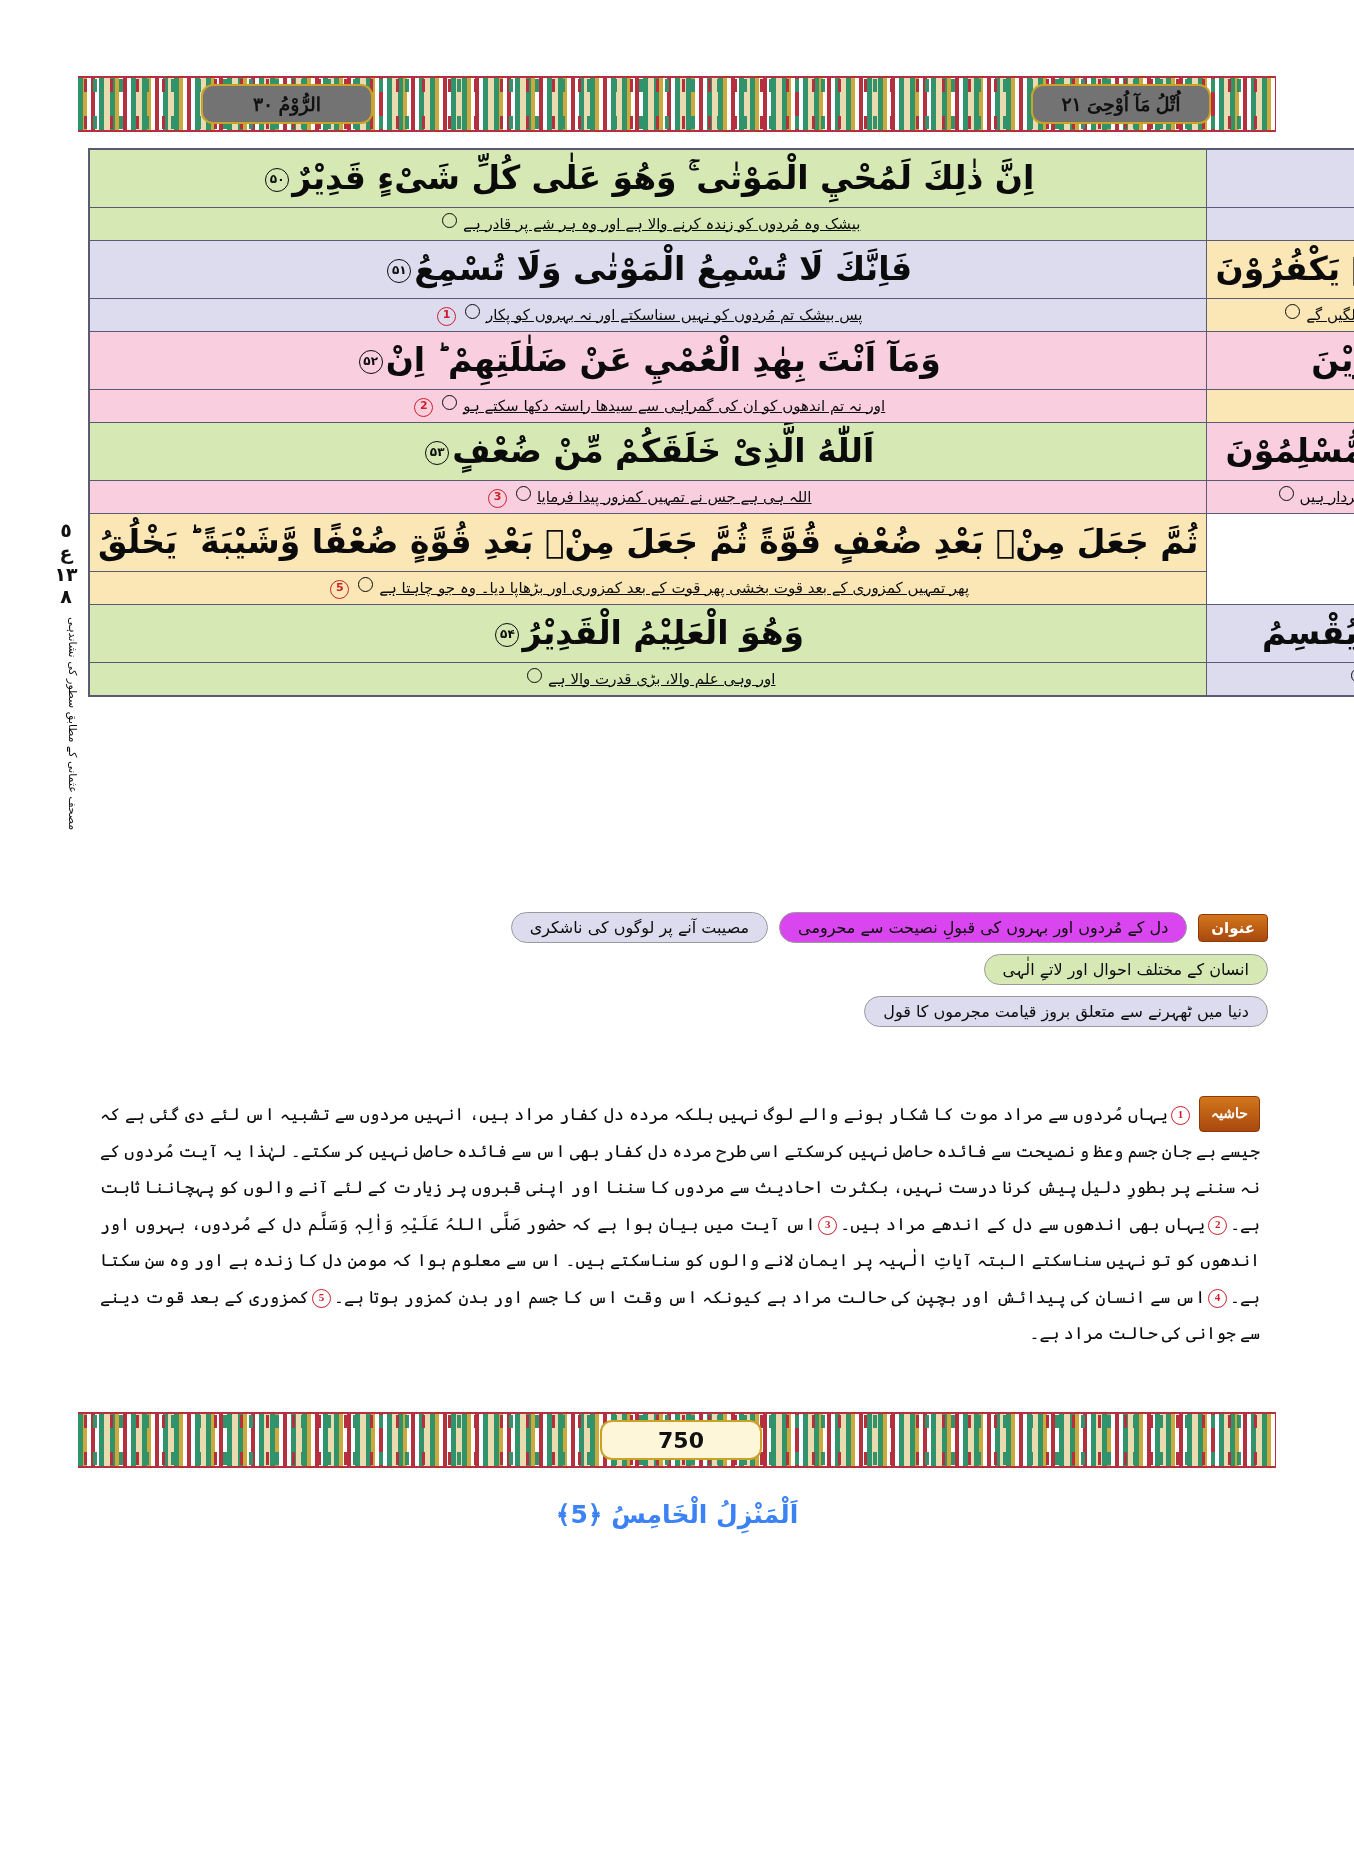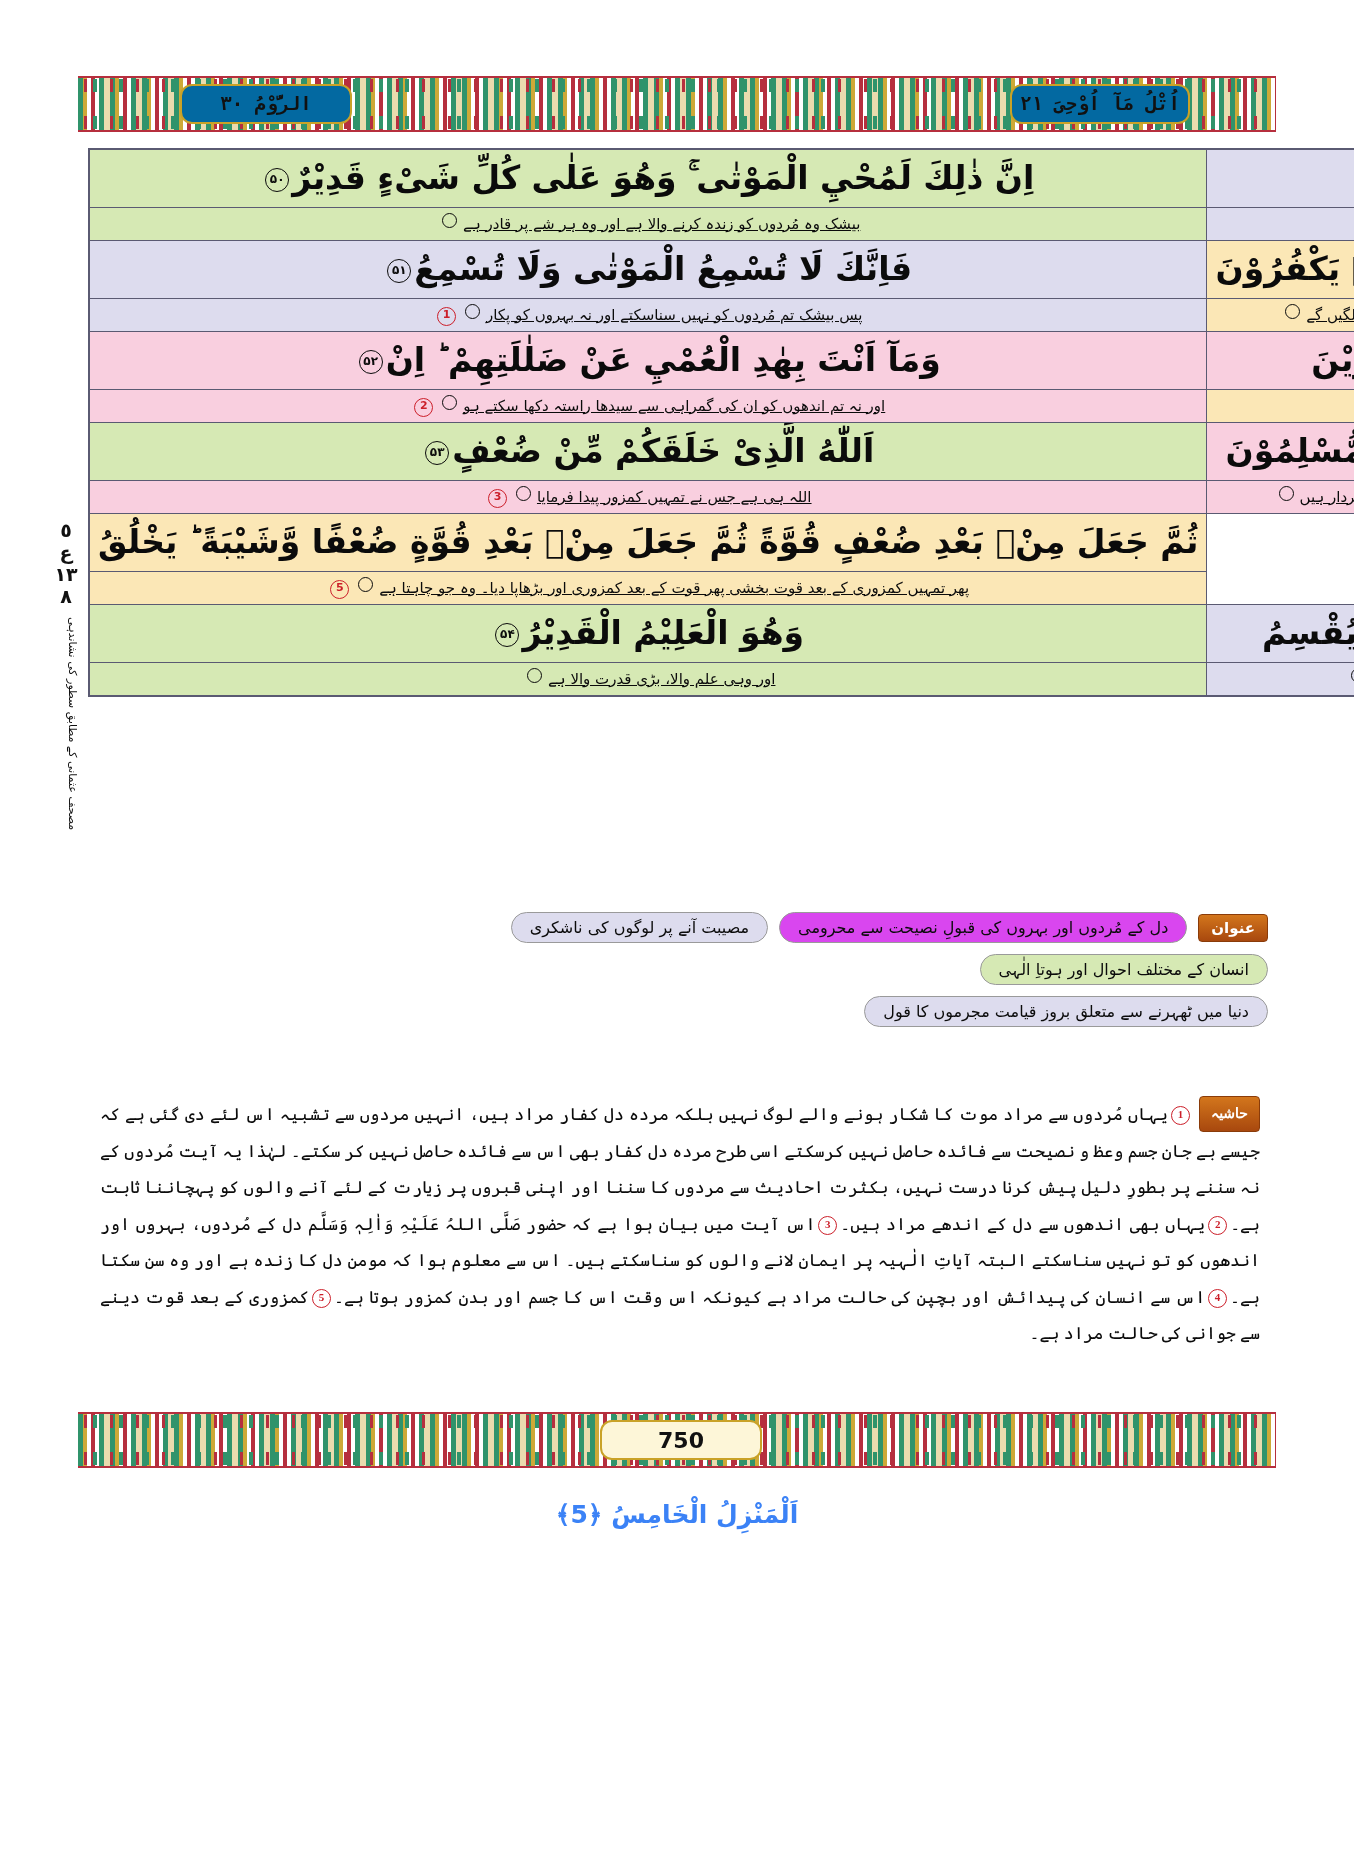--- a/index.html
+++ b/index.html
@@ -35,31 +35,32 @@
     content:"";position:absolute;left:0;right:0;height:13px;
     background:repeating-linear-gradient(90deg,
       transparent 0 6px,#b01e2e 6px 9px,transparent 9px 15px,
       #1f8a5f 15px 19px,transparent 19px 26px);
   }
   .band:before{top:1px;}
   .band:after{bottom:1px;transform:scaleY(-1);}
 
   .cartouche{
     position:absolute;
-    background:#0369a1;
+    background:#737373;
     border:2px solid #c9a227;
     border-radius:12px;
     height:36px;
     display:flex;align-items:center;justify-content:center;
     direction:rtl;
-    font-family:Liberation Mono, monospace;
+    font-family:Liberation Sans, sans-serif;
     font-size:19px;font-weight:bold;color:#111;
     letter-spacing:.5px;
     z-index:4;
     white-space:nowrap;
+    margin-left:21px;
   }
   .cartouche.surah{left:180px;top:84px;width:168px;}
   .cartouche.juz{left:1010px;top:84px;width:176px;}
 
   .footer-cart{
     position:absolute;left:600px;top:1420px;width:158px;height:36px;
     background:#fdf6d8;border:2px solid #c9a227;border-radius:12px;
     display:flex;align-items:center;justify-content:center;
     font-size:22px;font-weight:bold;color:#111;z-index:4;
   }
@@ -229,21 +230,21 @@
   </table>
 
   <div class="topics">
     <div id="topic-rows">
         <div class="trow">
           <span class="pill lav">مصیبت آنے پر لوگوں کی ناشکری</span>
           <span class="pill yel">دل کے مُردوں اور بہروں کی قبولِ نصیحت سے محرومی</span>
           <span class="unwan">عنوان</span>
         </div>
         <div class="trow">
-          <span class="pill grn">انسان کے مختلف احوال اور ہوتاِ الٰہی</span>
+          <span class="pill grn">انسان کے مختلف احوال اور لاتےِ الٰہی</span>
         </div>
         <div class="trow">
           <span class="pill lav">دنیا میں ٹھہرنے سے متعلق بروز قیامت مجرموں کا قول</span>
         </div>
       </div>
   </div>
 
   <div class="footnotes">
     <span class="hashia">حاشیہ</span><span class="fn">1</span><span>یہاں مُردوں سے مراد موت کا شکار ہونے والے لوگ نہیں بلکہ مردہ دل کفار مراد ہیں، انہیں مردوں سے تشبیہ اس لئے دی گئی ہے کہ جیسے بے جان جسم وعظ و نصیحت سے فائدہ حاصل نہیں کرسکتے اسی طرح مردہ دل کفار بھی اس سے فائدہ حاصل نہیں کر سکتے۔ لہٰذا یہ آیت مُردوں کے نہ سننے پر بطورِ دلیل پیش کرنا درست نہیں، بکثرت احادیث سے مردوں کا سننا اور اپنی قبروں پر زیارت کے لئے آنے والوں کو پہچاننا ثابت ہے۔</span><span class="fn">2</span><span>یہاں بھی اندھوں سے دل کے اندھے مراد ہیں۔</span><span class="fn">3</span><span>اس آیت میں بیان ہوا ہے کہ حضور صَلَّی اللہُ عَلَیْہِ وَاٰلِہٖ وَسَلَّم دل کے مُردوں، بہروں اور اندھوں کو تو نہیں سناسکتے البتہ آیاتِ الٰہیہ پر ایمان لانے والوں کو سناسکتے ہیں۔ اس سے معلوم ہوا کہ مومن دل کا زندہ ہے اور وہ سن سکتا ہے۔</span><span class="fn">4</span><span>اس سے انسان کی پیدائش اور بچپن کی حالت مراد ہے کیونکہ اس وقت اس کا جسم اور بدن کمزور ہوتا ہے۔</span><span class="fn">5</span><span>کمزوری کے بعد قوت دینے سے جوانی کی حالت مراد ہے۔</span>
   </div>

